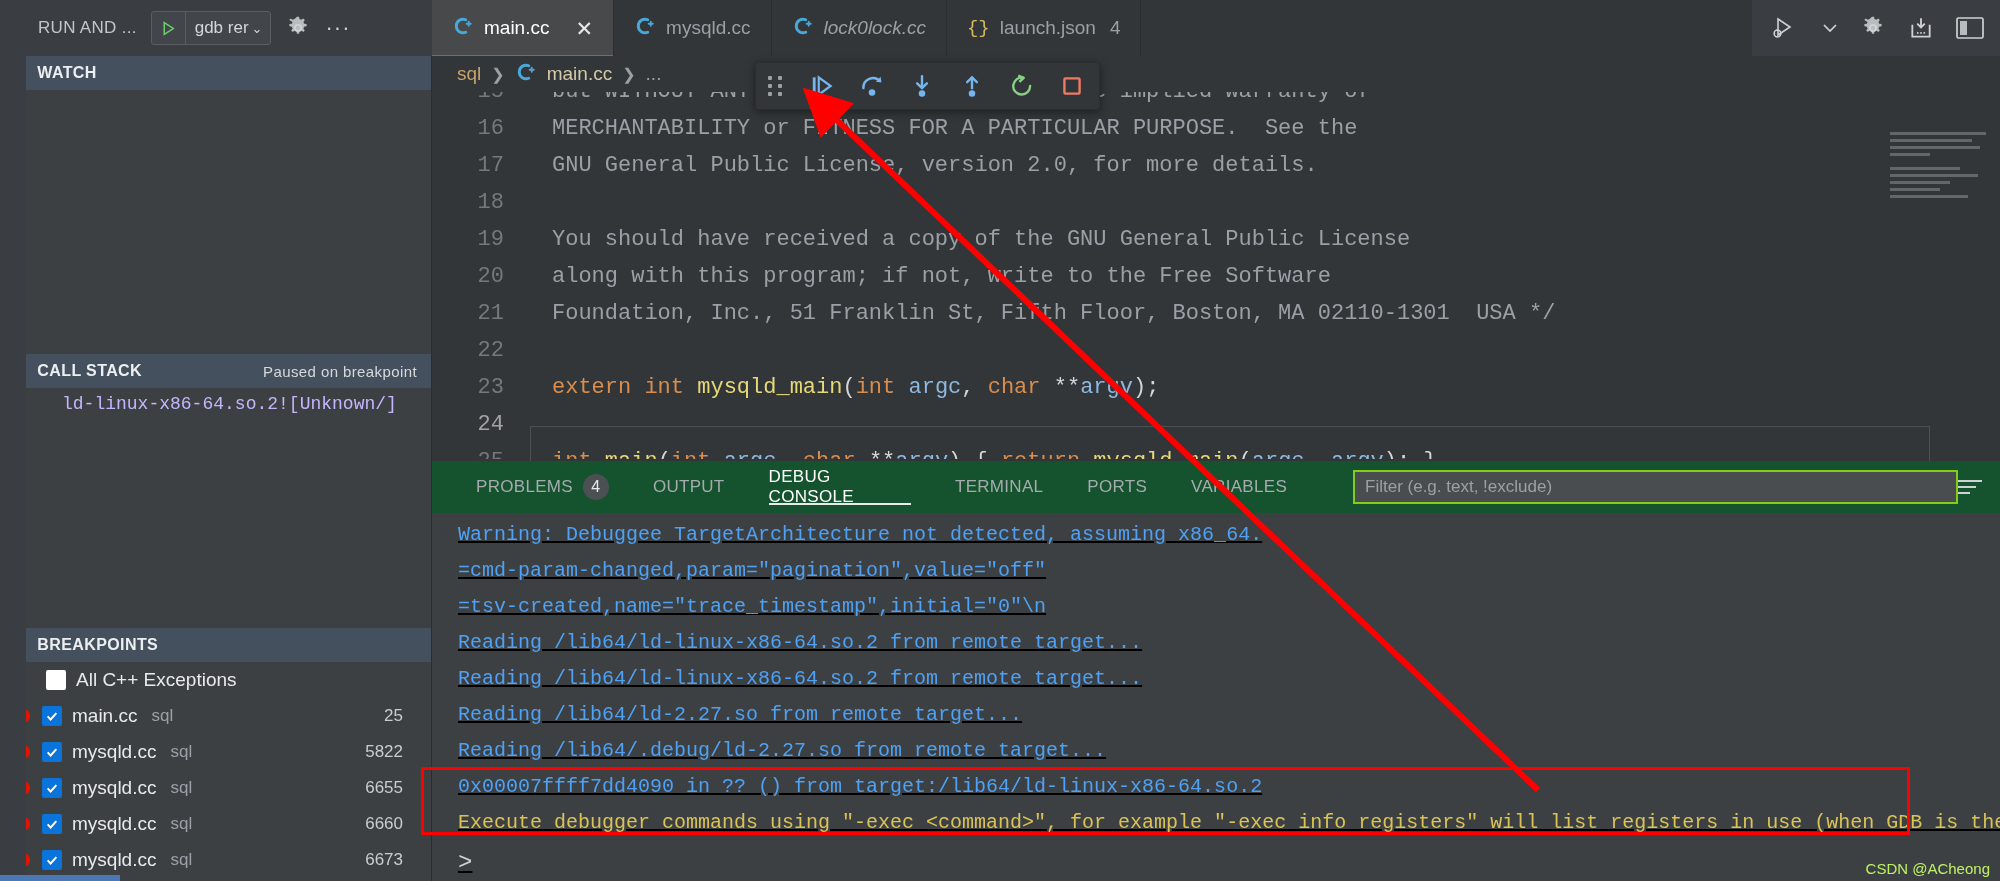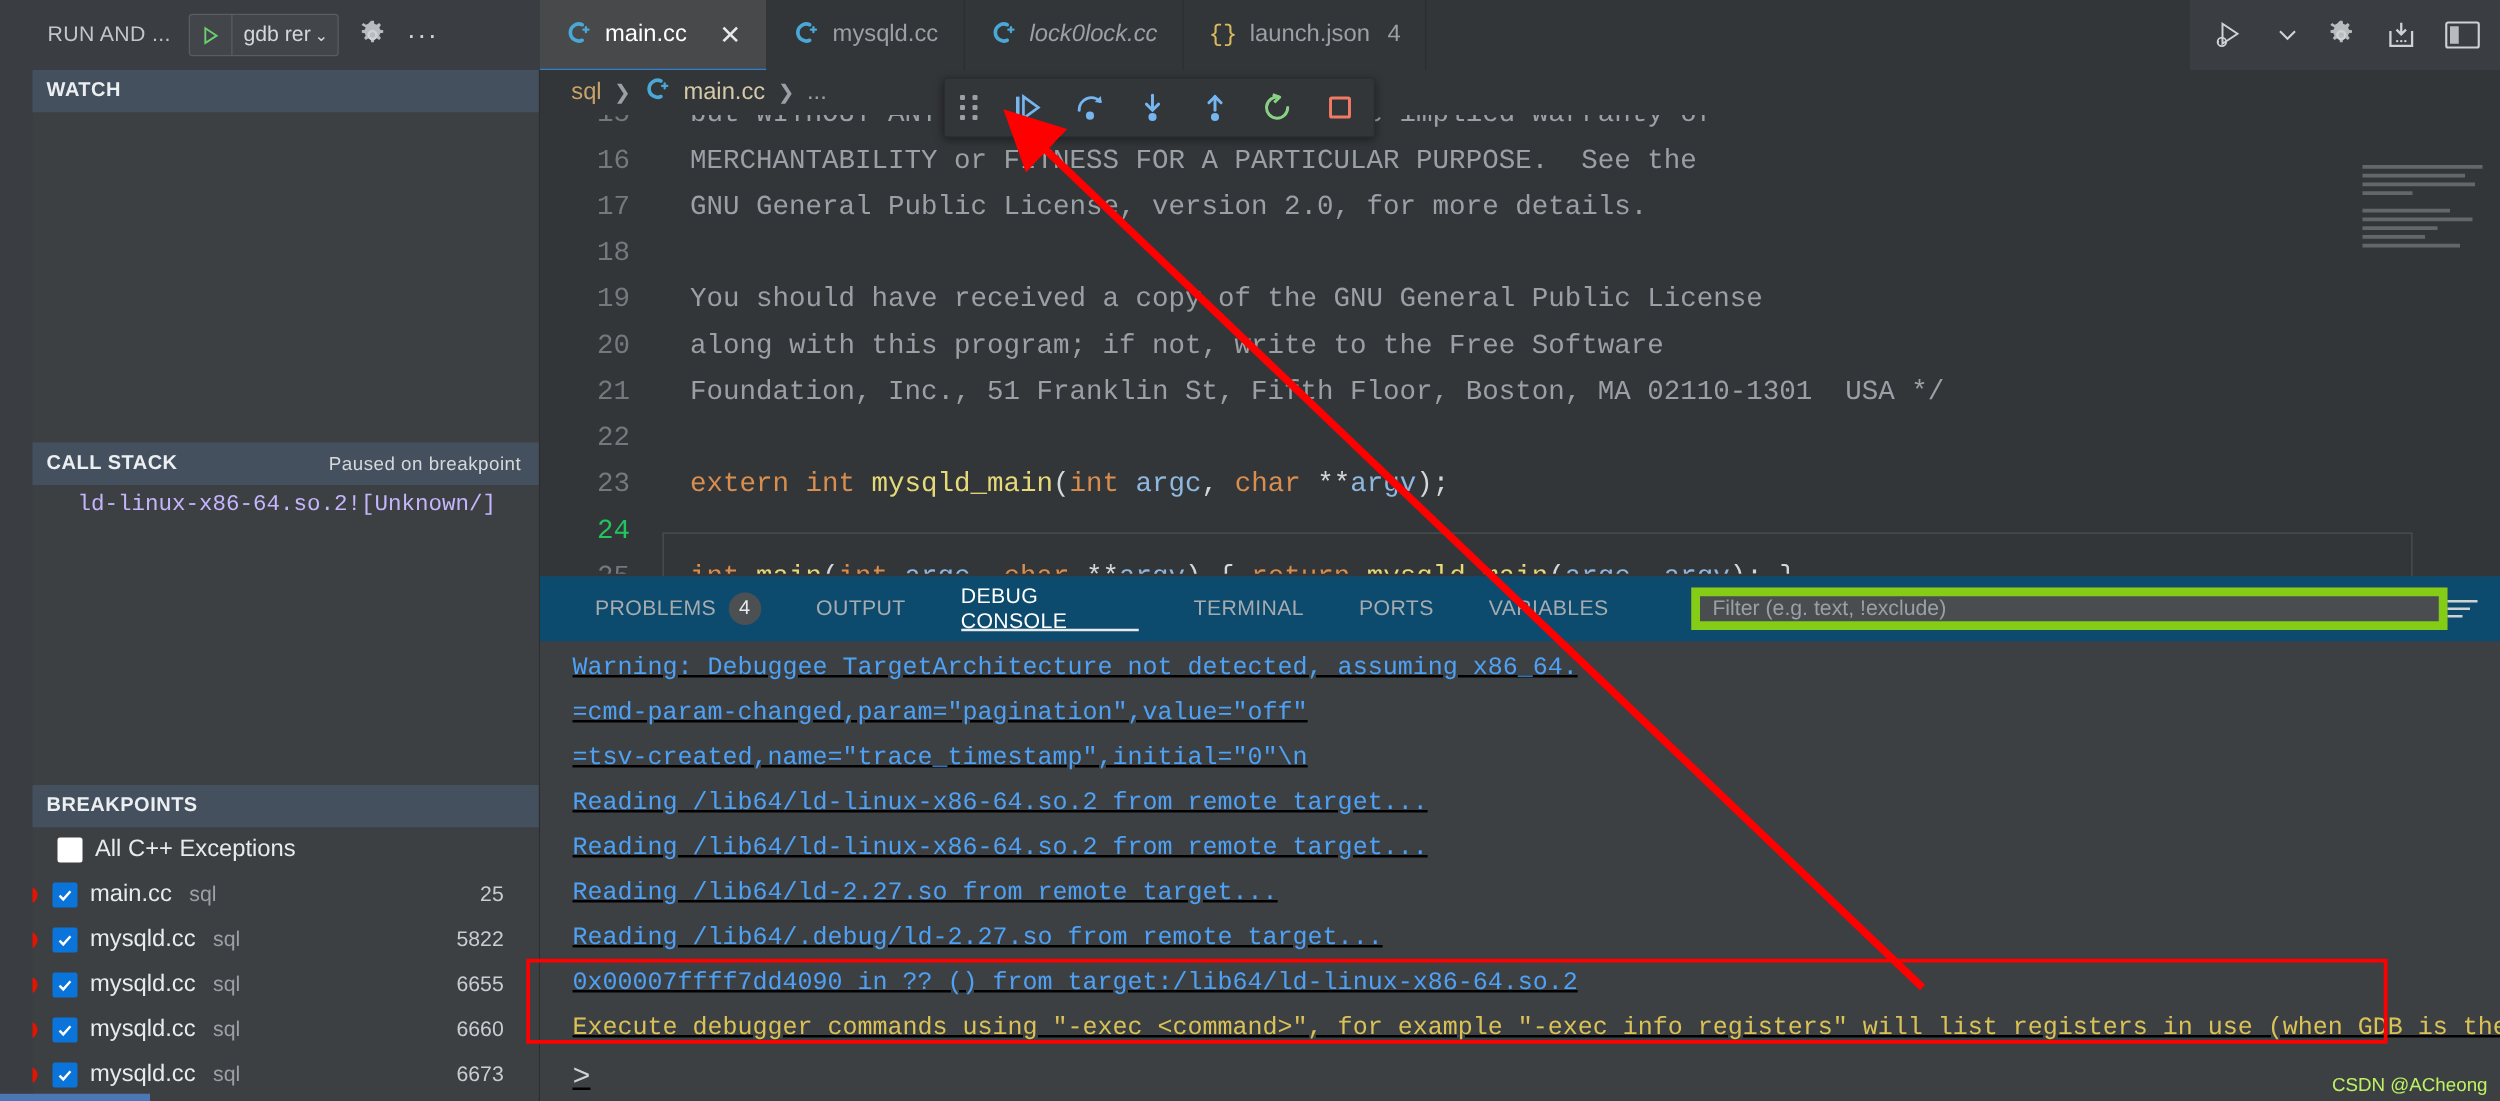--- a/index.html
+++ b/index.html
@@ -116,21 +116,21 @@
 
   .code-area {
     position: absolute; left: 0; top: 36px; right: 0; bottom: 0;
     background: #333639; overflow: hidden;
     font-family: "Liberation Mono", monospace; font-size: 22px; line-height: 37px;
   }
   .code-line { display: flex; height: 37px; white-space: pre; }
   .ln {
     width: 98px; text-align: right; padding-right: 26px; color: #75797d; flex: none;
   }
-  .ln.active { color: #22c55e; }
+  .ln.active { color: #a3a3a3; }
   .ctext { color: #9aa0a6; padding-left: 22px; }
   .ctext.code { color: #d4d7da; }
   .kw { color: #d98e4e; }
   .fn { color: #e6d977; }
   .ty { color: #d98e4e; }
   .var { color: #8fb8e0; }
   .punc { color: #d4d7da; }
   .partial-top { height: 18px; overflow: hidden; }
   .partial-top .code-line { margin-top: -19px; }
   .partial-bot { height: 16px; overflow: hidden; }
@@ -153,37 +153,37 @@
     box-shadow: 0 2px 8px rgba(0,0,0,.45); z-index: 40;
   }
   .dt-grip { display: grid; grid-template-columns: 5px 5px; gap: 4px 5px; margin-right: 4px; }
   .dt-grip i { width: 4px; height: 4px; background: #9aa0a6; border-radius: 1px; display: block; }
   .dt-btn { width: 30px; height: 30px; display: flex; align-items: center; justify-content: center; }
 
   
   .panel { position: absolute; left: 432px; top: 461px; right: 0; bottom: 0; background: #3c4043; }
   .panel-tabs {
     height: 52px; display: flex; align-items: center; padding-left: 22px; gap: 0;
-    background: #0c4a6e;
+    background: #14532d;
   }
   .ptab {
     display: flex; align-items: center; gap: 10px; padding: 0 22px; height: 52px;
     font-size: 17px; color: #a6abaf; letter-spacing: .3px; position: relative;
   }
   .ptab.active { color: #ffffff; }
   .ptab.active::after {
     content: ""; position: absolute; left: 22px; right: 22px; bottom: 8px; height: 2px; background: #e7e9ea;
   }
   .ptab-badge {
     min-width: 26px; height: 26px; padding: 0 7px; border-radius: 13px; background: #4d5053;
     color: #e7e9ea; font-size: 16px; display: flex; align-items: center; justify-content: center;
   }
   .filter-box {
     margin-left: 44px; width: 645px; height: 34px; background: #4a4d50;
-    border: 7px solid #84cc16; display: flex; align-items: center; padding: 0 10px;
+    border: 2px solid #84cc16; display: flex; align-items: center; padding: 0 10px;
   }
   .filter-box input {
     width: 100%; background: transparent; border: none; outline: none;
     color: #d4d7da; font-size: 17px; font-family: "Liberation Sans", sans-serif;
   }
   .filter-box input::placeholder { color: #9aa0a6; }
   .panel-actions { margin-left: auto; display: flex; align-items: center; gap: 20px; padding-right: 18px; }
   .hamburger { display: flex; flex-direction: column; gap: 4px; }
   .hamburger i { width: 24px; height: 2px; background: #cfd2d5; display: block; }
   .hamburger i:nth-child(2) { width: 18px; }

